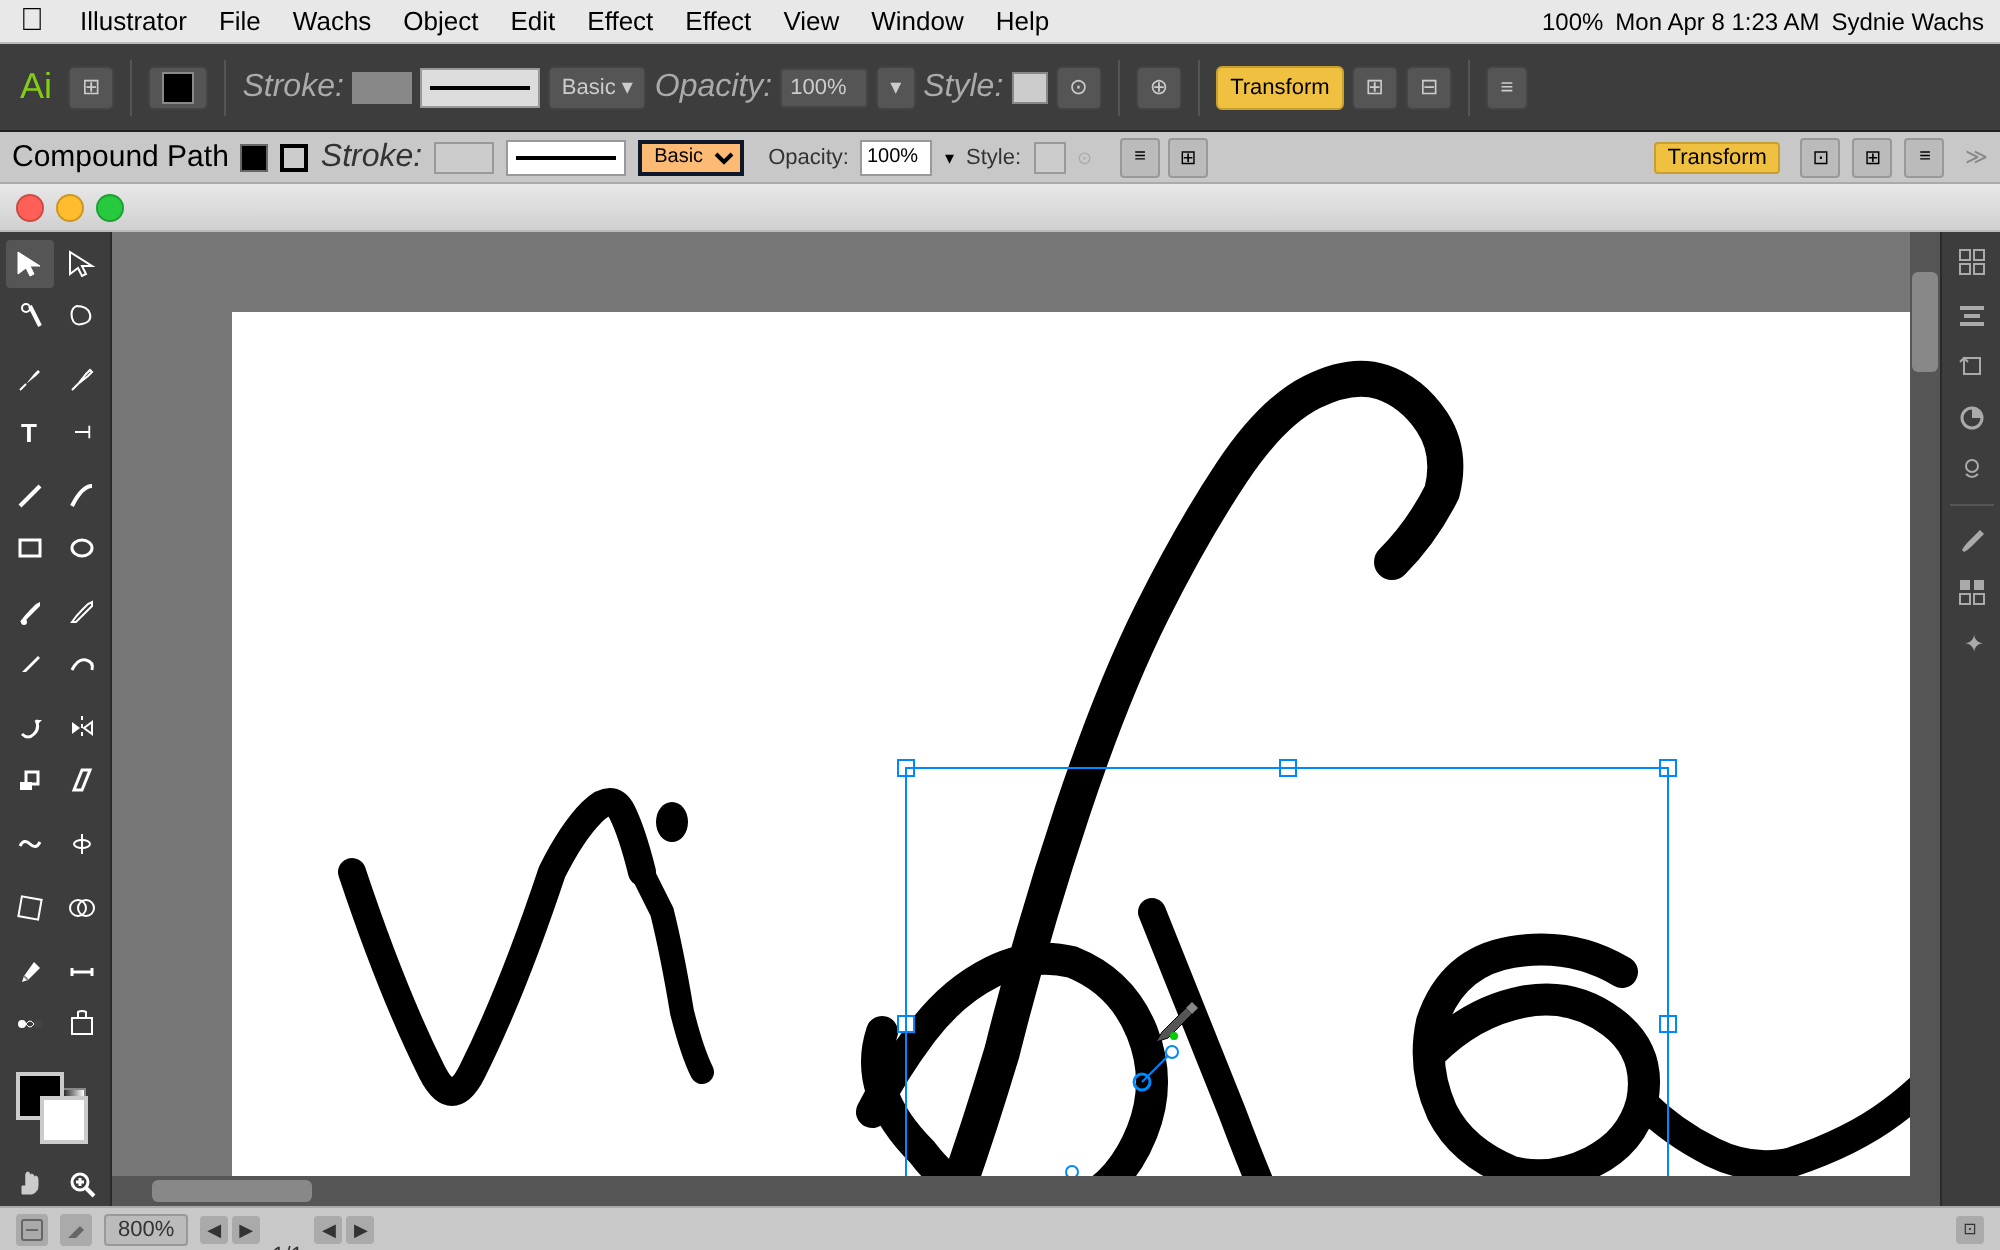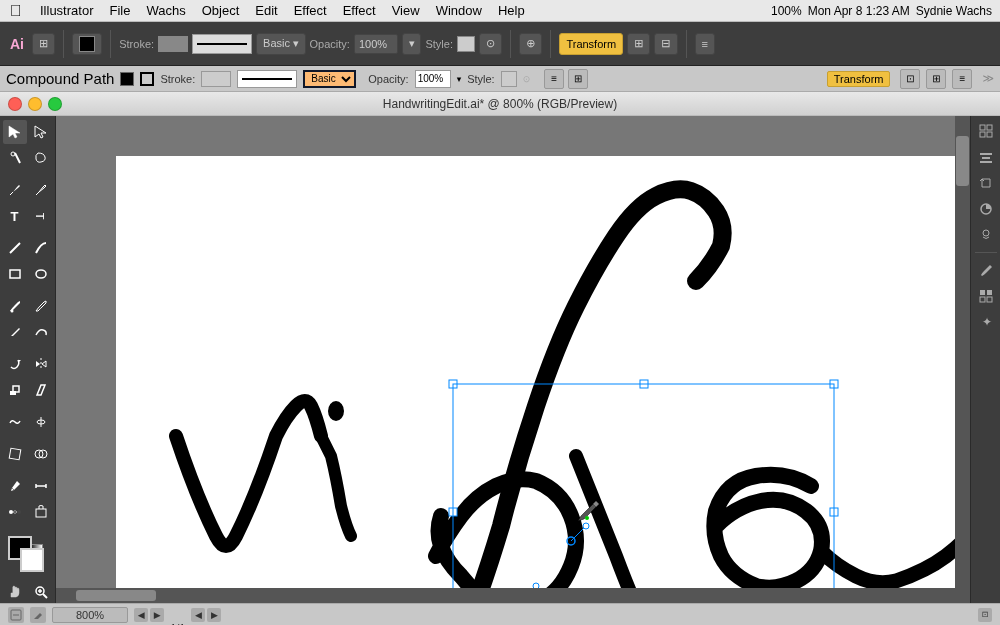--- a/index.html
+++ b/index.html
@@ -15,29 +15,29 @@
     .apple-logo { padding: 0 10px; font-size: 16px; }
     .menu-item { padding: 0 8px; height: 30px; display: flex; align-items: center; cursor: default; }
     .menu-right { margin-left: auto; display: flex; align-items: center; gap: 6px; padding-right: 8px; font-size: 12px; }
 
     
     #toolbar {
       width: 1000px; height: 44px; background: #3d3d3d;
       display: flex; align-items: center; padding: 0 6px; gap: 4px;
       border-bottom: 1px solid #222;
     }
-    .ai-logo { color: #f9a8d4; font-weight: bold; font-size: 14px; padding: 0 4px; }
+    .ai-logo { color: #84cc16; font-weight: normal; font-size: 18px; padding: 0 4px; }
     .toolbar-sep { width: 1px; height: 28px; background: #555; margin: 0 4px; }
     .toolbar-btn {
       background: #555; border: 1px solid #444; color: #ccc;
       padding: 2px 6px; font-size: 11px; border-radius: 3px; cursor: pointer;
       display: flex; align-items: center; gap: 2px; height: 22px;
     }
     .toolbar-color-swatch { width: 16px; height: 16px; border: 1px solid #888; }
-    .toolbar-label { color: #aaa; font-size: 11px; }
+    .toolbar-label { color: #aaa; font-size: 16px; font-style: italic; }
     .toolbar-input {
       background: #555; border: 1px solid #444; color: #ccc;
       width: 60px; height: 20px; font-size: 11px; padding: 0 4px; border-radius: 2px;
     }
 
     
     #compound-toolbar {
       width: 1000px; height: 26px; background: #c8c8c8;
       display: flex; align-items: center; padding: 0 6px; gap: 6px;
       border-bottom: 1px solid #aaa; font-size: 11px; color: #000;
@@ -121,21 +121,21 @@
     }
 
     
     #statusbar {
       width: 1000px; height: 22px; background: #c8c8c8;
       display: flex; align-items: center; padding: 0 8px; gap: 8px;
       border-top: 1px solid #aaa; font-size: 11px; color: #333;
       position: absolute; bottom: 0;
     }
     .status-icon { width: 16px; height: 16px; background: #aaa; border-radius: 2px; display: flex; align-items: center; justify-content: center; font-size: 9px; }
-    .status-zoom { background: #bbb; border: 1px solid #999; padding: 1px 23px; font-size: 11px; border-radius: 2px; }
+    .status-zoom { background: #bbb; border: 1px solid #999; padding: 1px 6px; font-size: 11px; border-radius: 2px; }
     .status-arrows { display: flex; gap: 2px; }
     .status-arrow { width: 14px; height: 14px; background: #aaa; border-radius: 2px; display: flex; align-items: center; justify-content: center; font-size: 9px; cursor: pointer; }
     .status-center { flex: 1; text-align: center; font-size: 11px; color: #333; }
   </style>
 </head>
 <body>
 
 <div id="menubar">
   <span class="apple-logo"></span>
   <span class="menu-item">Illustrator</span>
@@ -231,21 +231,20 @@
   <div class="icon-btn">≡</div>
   <div style="margin-left:4px; font-size:11px; color:#888; cursor:pointer;">≫</div>
 </div>
 
 <div id="titlebar">
   <div class="window-controls">
     <div class="win-btn win-close"></div>
     <div class="win-btn win-min"></div>
     <div class="win-btn win-max"></div>
   </div>
-  <span class="title-text">HandwritingEdit.ai* @ 800% (RGB/Preview)</span>
 </div>
 
 <div id="main" style="position:relative; height: calc(625px - 22px - 44px - 26px - 24px - 22px);">
 
   <div id="left-toolbar">
     <div class="tool-row">
       <div class="tool active" title="Selection">
         <svg width="14" height="14" viewBox="0 0 14 14">
             <path d="M1 1 L1 12 L5 9 L7 13 L9 12 L7 8 L12 8 Z" fill="#fff" stroke="#fff" stroke-width="0.5"></path>
           </svg>

